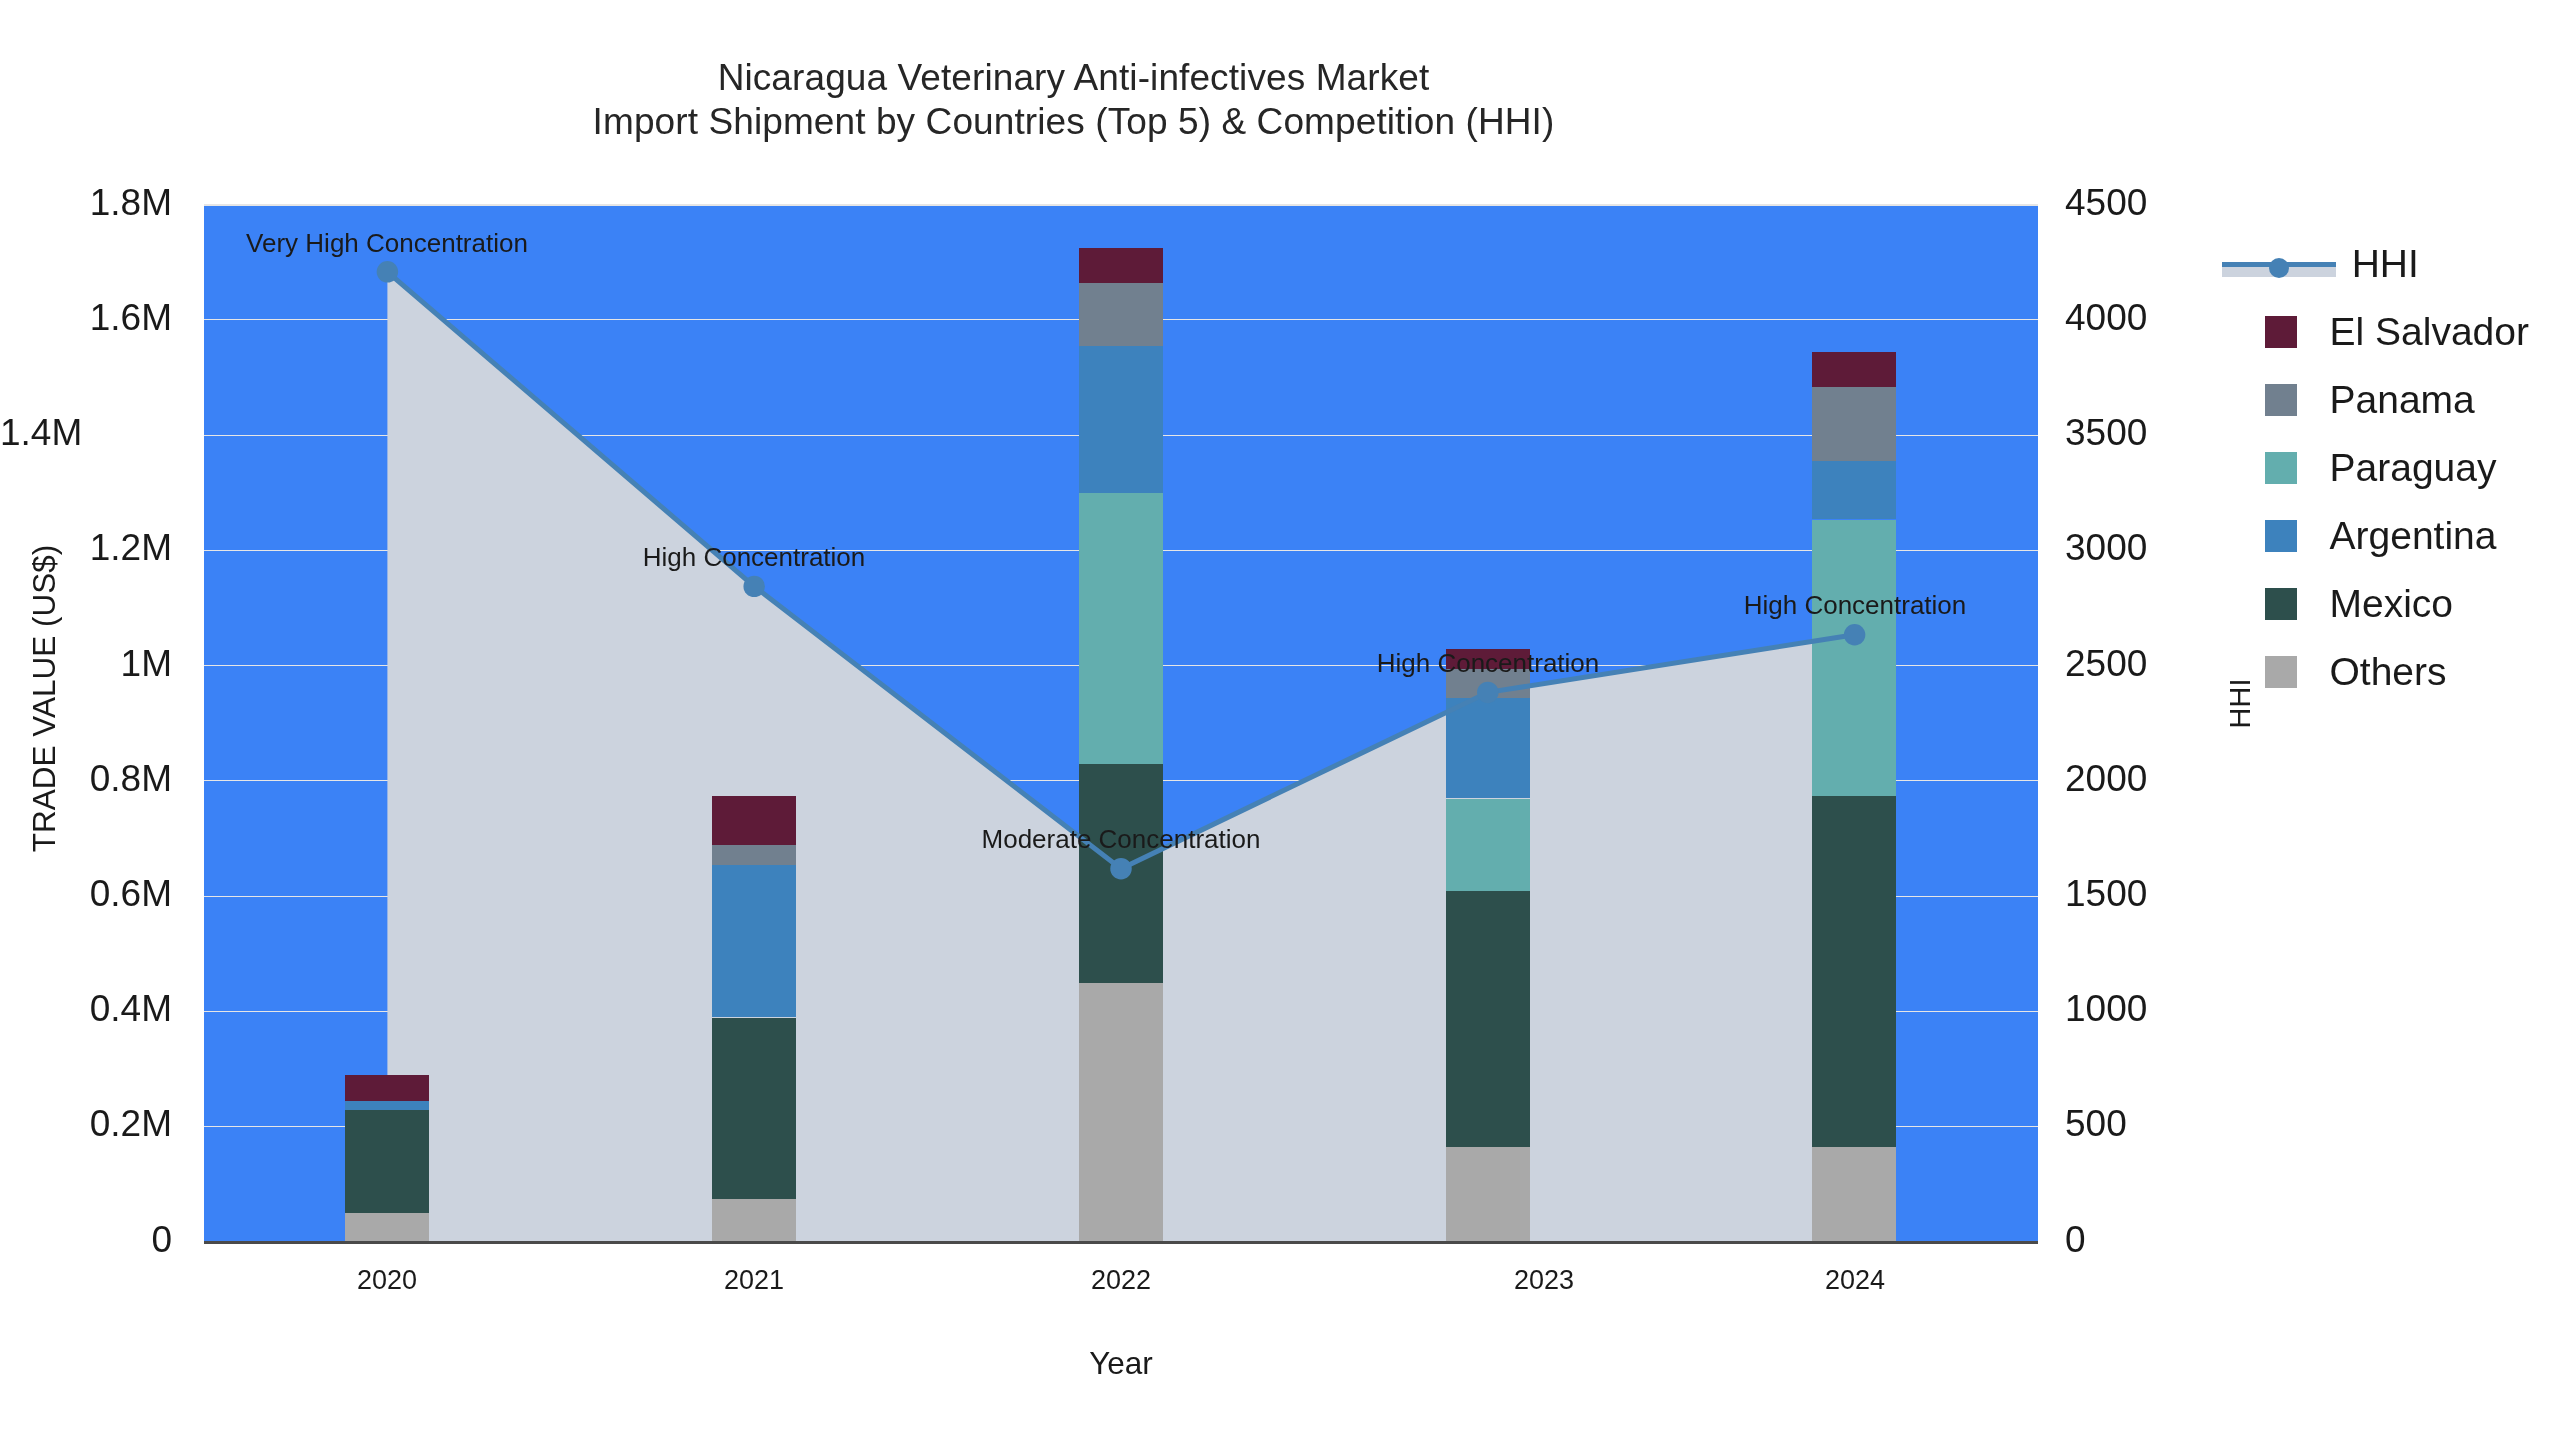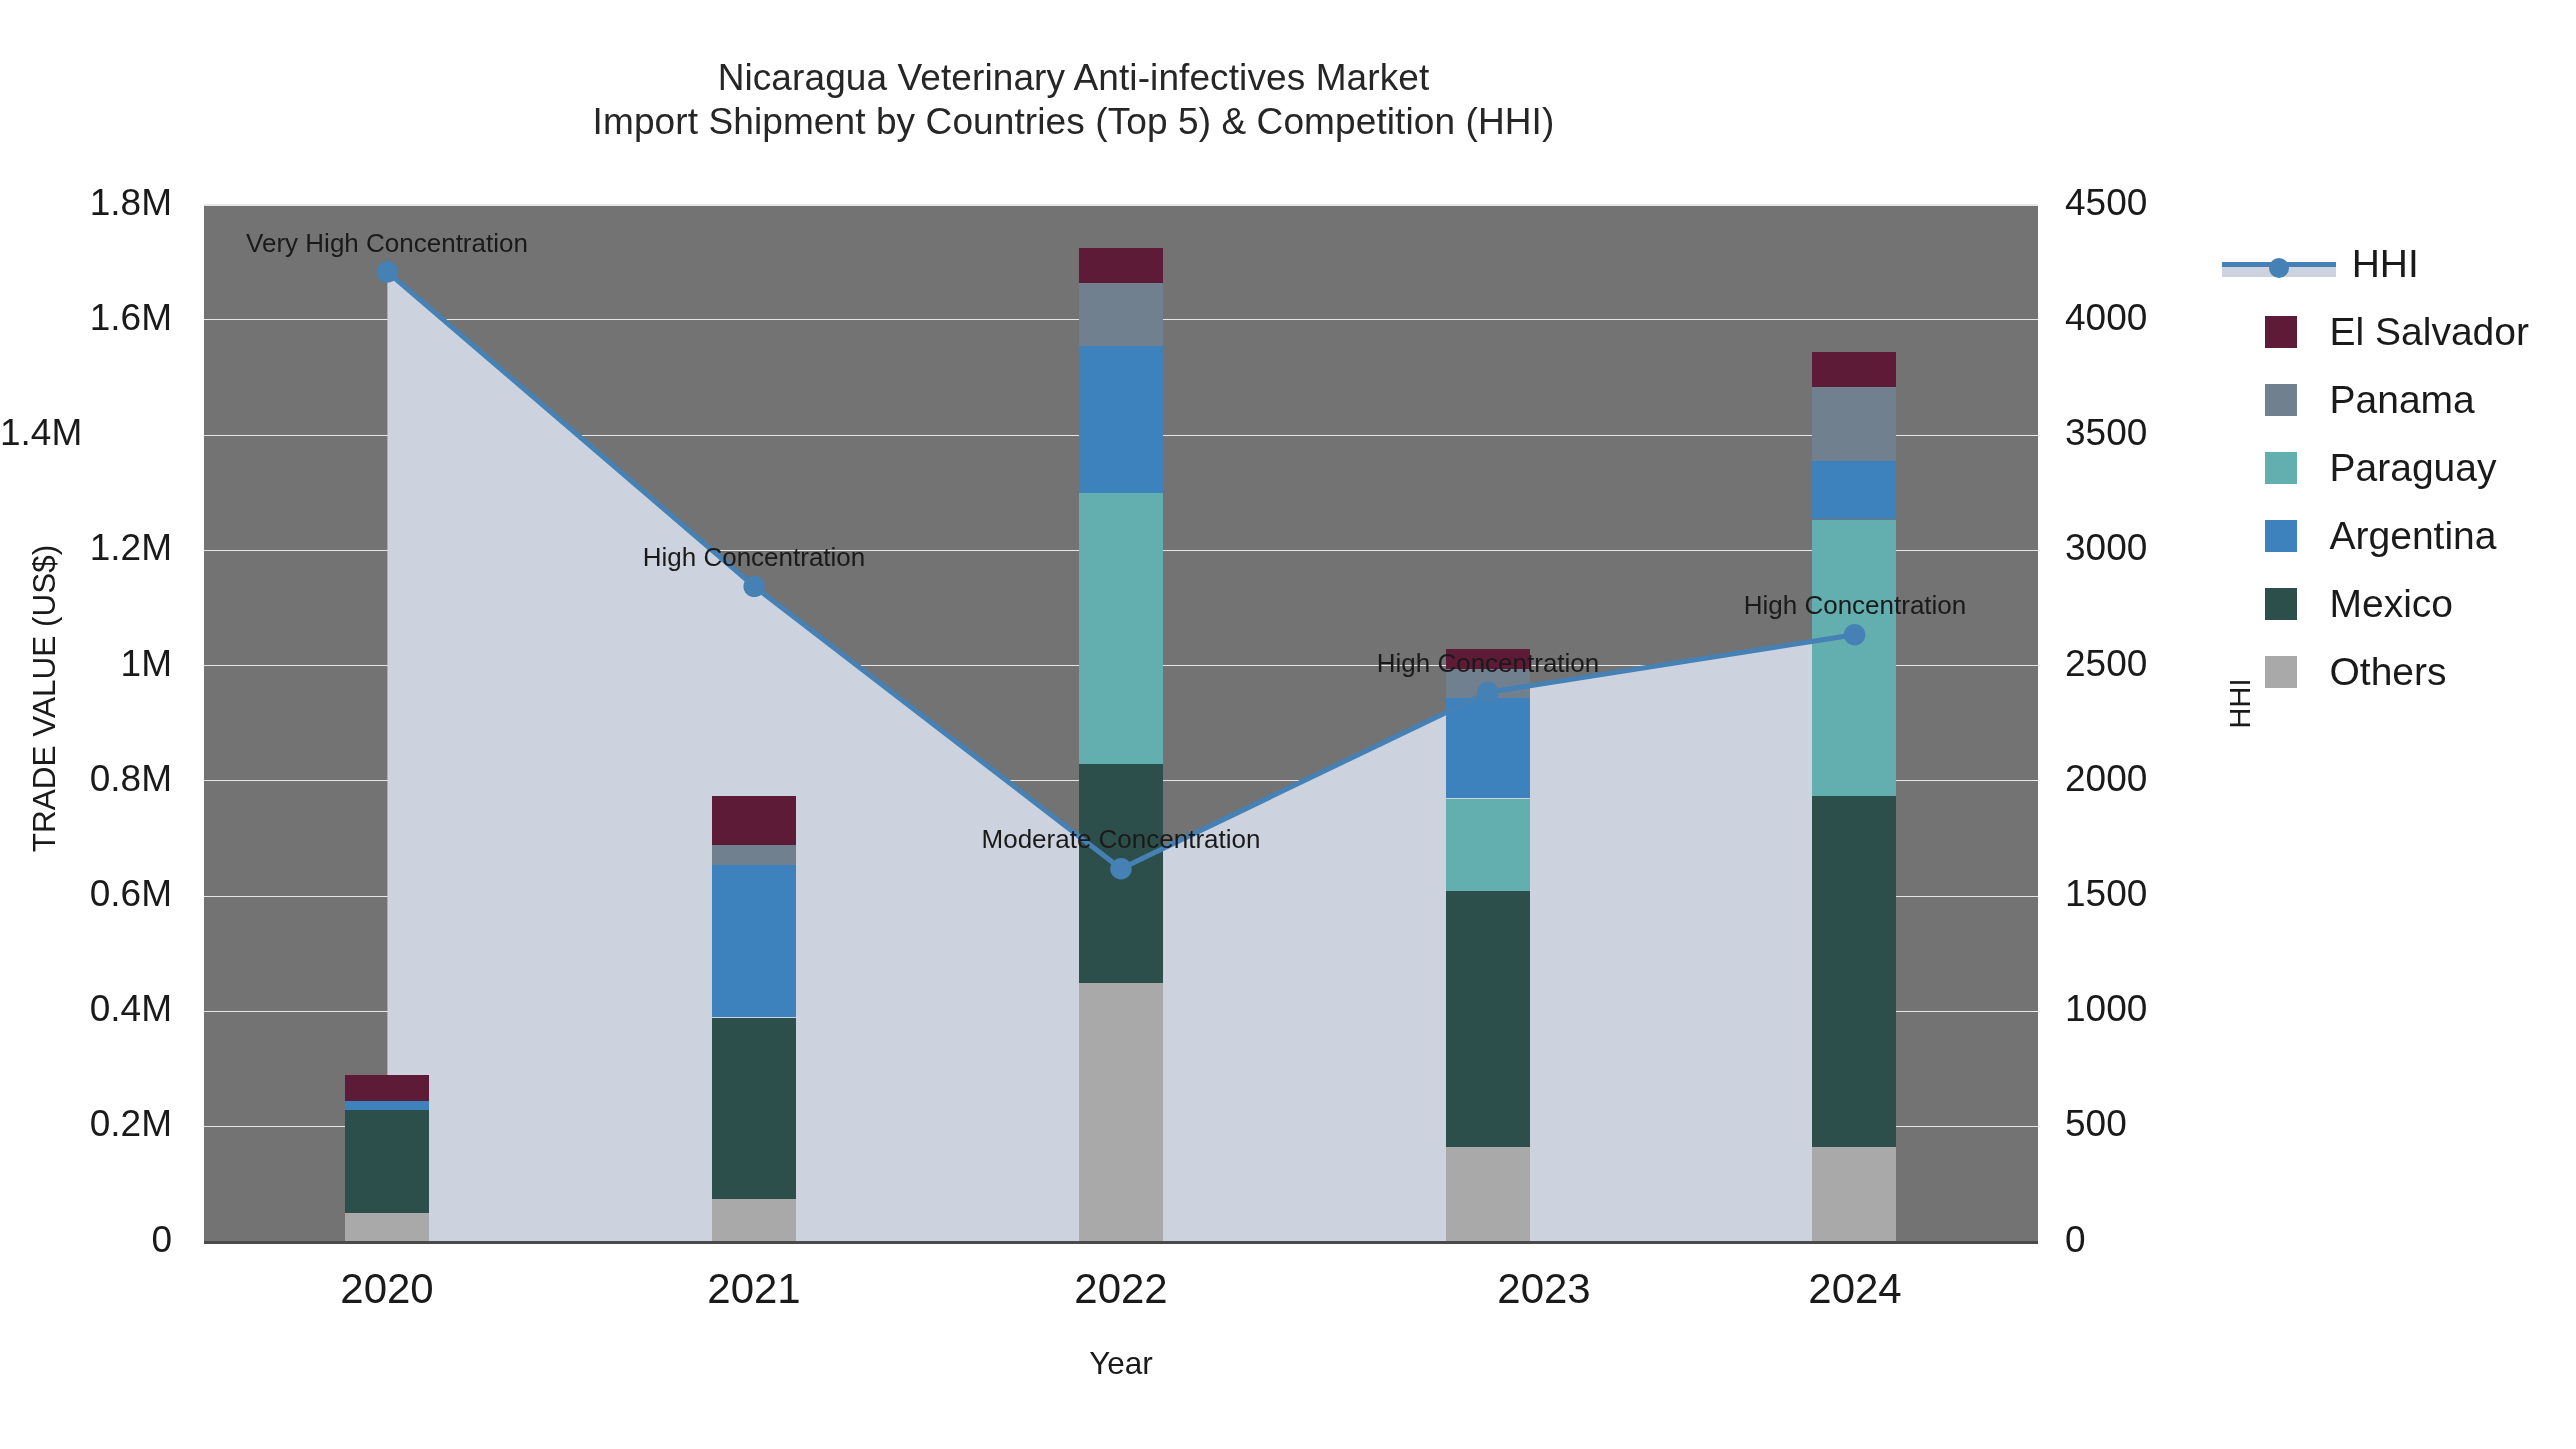--- a/index.html
+++ b/index.html
@@ -24,21 +24,21 @@
     line-height: 1.18;
     letter-spacing: 0.1px;
   }
   .title-line { display: block; }
 
   
   #plot {
     position: absolute;
     left: 204px; top: 205px;
     width: 1834px; height: 1037px;
-    background: #737373;
+    background: #3b82f6;
   }
 
   .gridline {
     position: absolute; left: 0; width: 100%;
     height: 1.4px; background: #e6e6e6;
   }
 
   #axis-bottom {
     position: absolute;
     left: 204px; top: 1241px;
@@ -51,21 +51,21 @@
   #ylabels-left { position:absolute; left:0; top:0; width:187px; height:1449px; }
   #ylabels-right { position:absolute; left:2055px; top:0; width:215px; height:1449px; }
 
   .xtick {
     position: absolute;
     top: 1265px;
     width: 286px;
     margin-left: -143px;
     text-align: center;
     color: #1a1a1a;
-    font-size: 42px;
+    font-size: 27px;
   }
 
   
   #ylabel-left {
     position: absolute;
     left: -228px; top: 680px;
     width: 544px;
     text-align: center;
     color: #1a1a1a;
     font-size: 31.5px;

